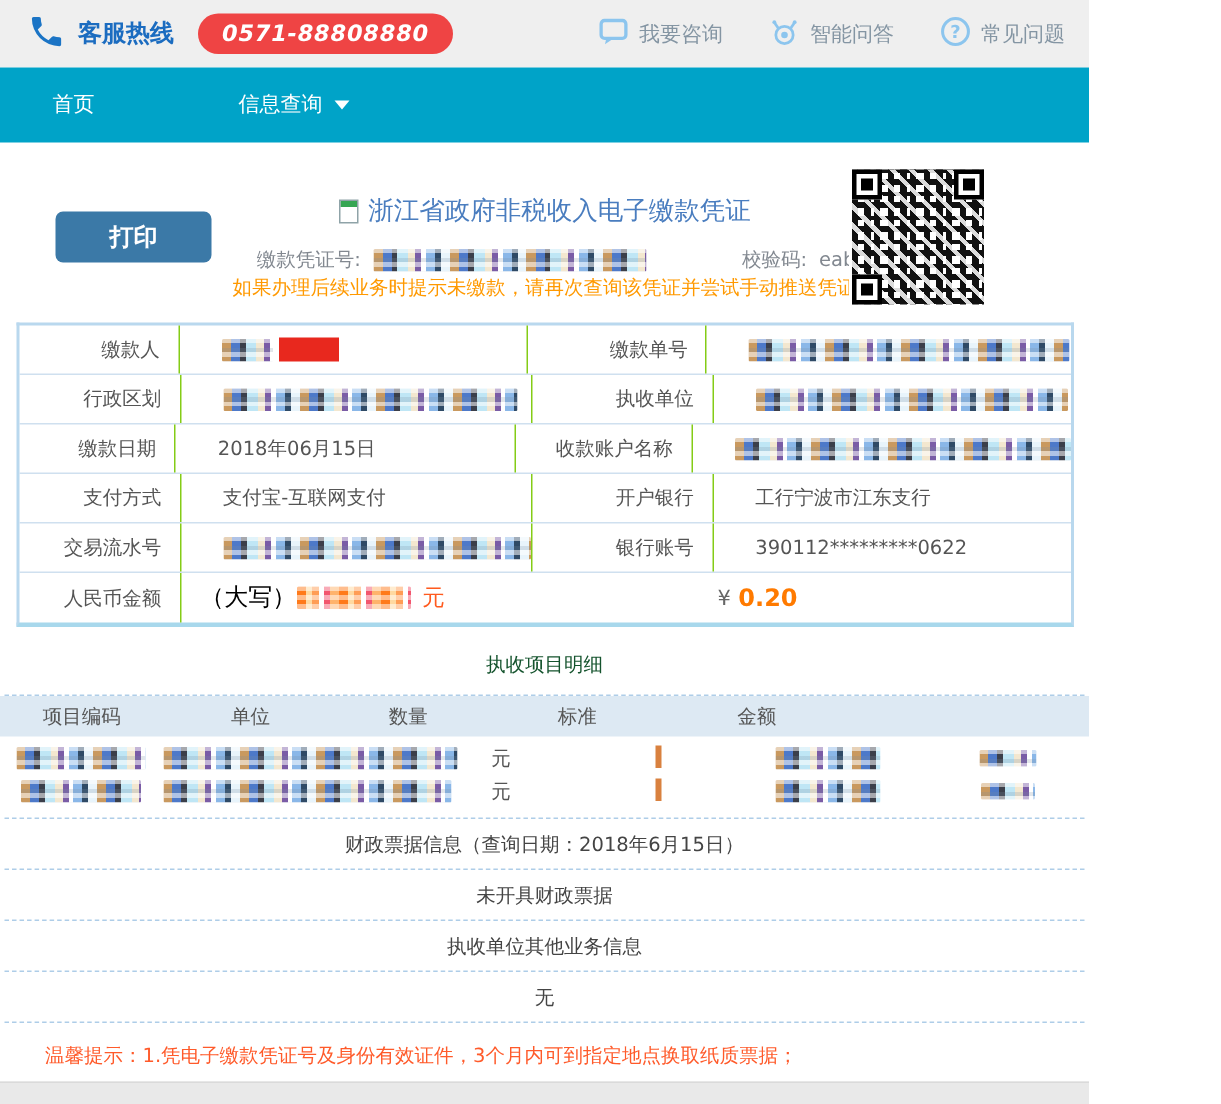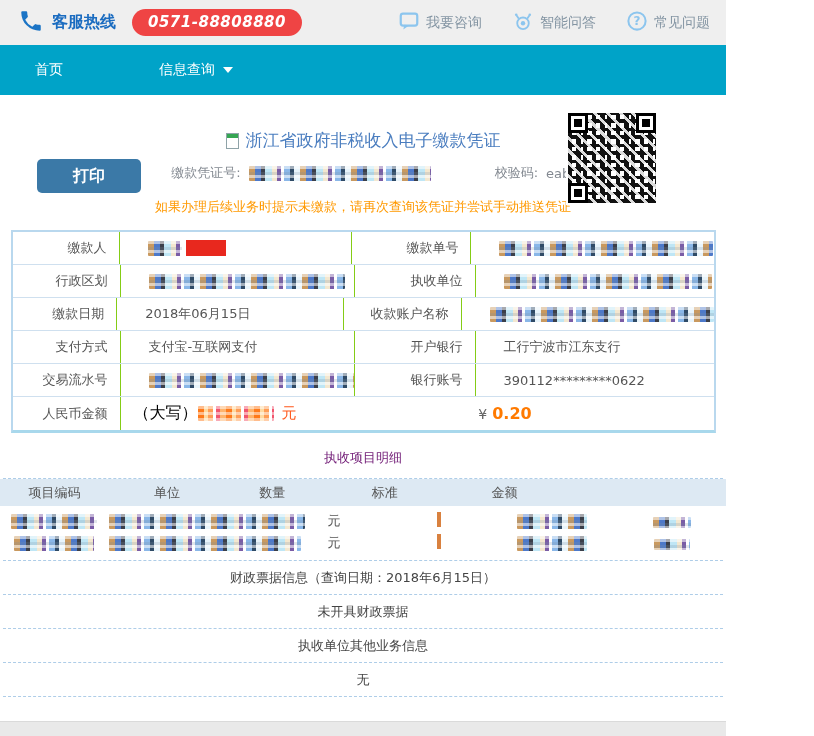--- a/index.html
+++ b/index.html
@@ -16,21 +16,21 @@
   .top-link span { color:#8495a3; font-size:14px; }
 
   
   .navbar { height:50px; background:#00a3c8; display:flex; align-items:center; padding-left:35px; gap:96px; }
   .nav-item { color:#fff; font-size:14px; display:flex; align-items:center; gap:8px; cursor:pointer; }
   .caret { width:0; height:0; border-left:5px solid transparent; border-right:5px solid transparent; border-top:6px solid #fff; }
 
   
   .content { position:relative; padding-top:34px; }
 
-  .print-btn { position:absolute; left:37px; top:64px; width:104px; height:34px; background:#3b79a7;
+  .print-btn { position:absolute; left:37px; top:46px; width:104px; height:34px; background:#3b79a7;
     color:#fff; font-size:16px; font-weight:bold; border:none; border-radius:5px; cursor:pointer;
     font-family:"DejaVu Sans","Liberation Sans",sans-serif; }
 
   .qr { position:absolute; top:16px; right:68px; width:92px; height:94px; background:#fff; }
   .qr .noise { position:absolute; inset:2px;
     background-image:
       repeating-linear-gradient(45deg, rgba(255,255,255,.85) 0 3px, rgba(255,255,255,0) 3px 9px),
       repeating-linear-gradient(0deg, #111 0 4px, transparent 4px 8px, #111 8px 11px, transparent 11px 16px),
       repeating-linear-gradient(90deg, #111 0 4px, #fff 4px 8px, #111 8px 13px, #fff 13px 15px, #111 15px 19px, #fff 19px 24px); }
   .qr .f { position:absolute; width:20px; height:20px; border:3px solid #000; background:#fff; }
@@ -38,21 +38,21 @@
   .qr .f.tl { top:2px; left:2px; } .qr .f.tr { top:2px; right:2px; } .qr .f.bl { bottom:2px; left:2px; }
 
   .title-row { display:flex; justify-content:center; align-items:center; gap:7px; }
   .doc-icon { width:13px; height:16px; border:1px solid #8fa3a8; background:linear-gradient(#36a653 0 4px, #fff 4px); }
   .page-title { color:#4a7dbf; font-size:17px; }
 
   .voucher-line { margin-top:12px; display:flex; justify-content:center; align-items:center; gap:8px;
     color:#828890; font-size:13px;padding-left:32px; }
   .voucher-line .gap { width:48px; }
 
-  .warning { margin-top:16px; text-align:center; color:#ff9900; font-size:13px; }
+  .warning { margin-top:1px; text-align:center; color:#ff9900; font-size:13px; }
 
   
   .info-table { width:705px; margin:14px auto 0; border:2px solid #b9d8ee; border-bottom:3px solid #a8d8ec; }
   .irow { display:flex; height:33px; border-bottom:1px solid #cfe0ef; }
   .irow:last-child { border-bottom:none; }
   .cell { display:flex; align-items:center; border-right:1px solid #84cc16; font-size:13px; color:#555; }
   .cell:last-child { border-right:none; }
   .cell.lab { justify-content:flex-end; padding-right:12px; }
   .cell.val { padding-left:28px; }
   .w1 { width:108px; } .w2 { width:234px; } .w3 { width:121px; } .w4 { flex:1; }
@@ -67,21 +67,21 @@
     background-image:
       repeating-linear-gradient(180deg, rgba(255,255,255,.55) 0 3px, rgba(255,255,255,0) 3px 6px, rgba(120,140,160,.22) 6px 9px),
       repeating-linear-gradient(90deg, #c9995f 0 6px, #4d79c9 6px 12px, #3b3f4a 12px 16px, #bfe6f5 16px 23px, #f3e7cf 23px 28px, #7a5ca6 28px 32px, #ffffff 32px 35px, #8ab7e8 35px 41px, #2f4a66 41px 45px, #e8f4fb 45px 51px); }
   .mosaic.orange { background-image:
       repeating-linear-gradient(180deg, rgba(255,255,255,.5) 0 3px, rgba(255,255,255,0) 3px 6px),
       repeating-linear-gradient(90deg, #ff7a1a 0 6px, #ffd9a0 6px 10px, #ff9d55 10px 15px, #ffffff 15px 18px, #f2566e 18px 22px, #ffb36b 22px 28px); }
   .redblock { display:inline-block; width:40px; height:16px; background:#e8281e; vertical-align:middle; margin-left:4px; }
   .qty-bar { display:inline-block; width:4px; height:15px; background:#d9813f; }
 
   
-  .detail-title { margin-top:16px; text-align:center; color:#701a75; font-size:13px; }
+  .detail-title { margin-top:16px; text-align:center; color:#14532d; font-size:13px; }
   .dash { border-top:1px dashed #aecde8; margin:0 3px; }
   .dash.mt { margin-top:11px; }
   .dtable { width:100%; }
   .dhead { display:flex; height:27px; align-items:center; background:#dde9f3; }
   .dhead div, .drow div { font-size:13px; color:#555; text-align:center; }
   .dc1 { width:15%; } .dc2 { width:23%; } .dc3 { width:16%; } .dc4 { width:13%; } .dc5 { width:18%; } .dc6 { width:15%; }
   .drow { display:flex; height:22px; align-items:center; }
   .drow:first-of-type { margin-top:4px; }
   .dbody { padding-bottom:6px; }
 
@@ -267,16 +267,17 @@
 
     <div class="section-line">财政票据信息（查询日期：2018年6月15日）</div>
     <div class="dash"></div>
     <div class="section-line">未开具财政票据</div>
     <div class="dash"></div>
     <div class="section-line">执收单位其他业务信息</div>
     <div class="dash"></div>
     <div class="section-line">无</div>
     <div class="dash"></div>
 
+    <div class="tip">温馨提示：1.凭电子缴款凭证号及身份有效证件，3个月内可到指定地点换取纸质票据；</div>
   </div>
 
   <div class="page-footer"></div>
 </div>
 
 </body></html>

